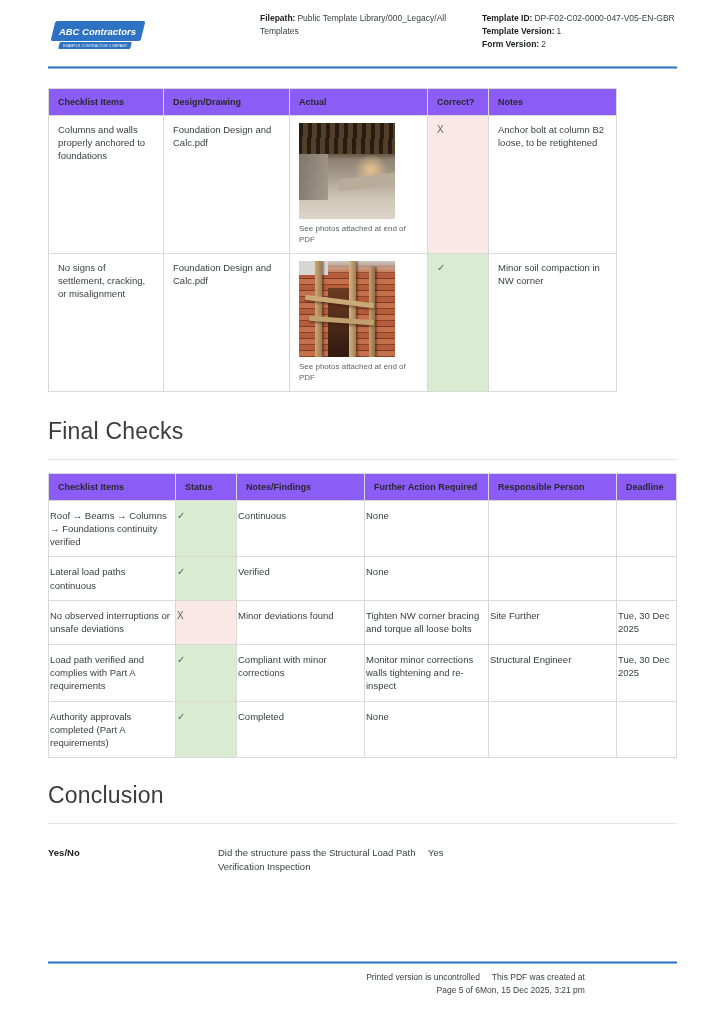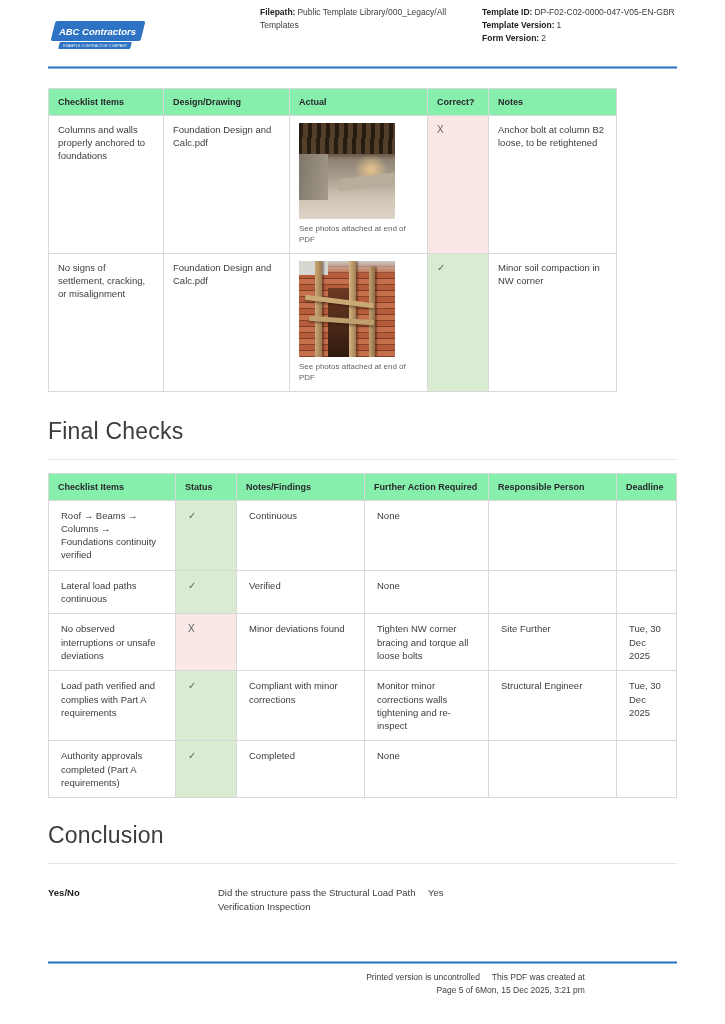--- a/index.html
+++ b/index.html
@@ -18,42 +18,42 @@
     width:90px; height:20px; background:#2e73c3; transform:skewX(-14deg);
     border-radius:2px; display:flex; align-items:center; justify-content:center;
   }
   .logo-main span { transform:skewX(14deg); color:#fff; font-weight:bold; font-style:italic; font-size:9.5px; white-space:nowrap; }
   .logo-sub {
     width:72px; height:7px; background:#2e73c3; transform:skewX(-14deg);
     margin:1px 0 0 6px; border-radius:1px; overflow:hidden;
     display:flex; align-items:center; justify-content:center;
   }
   .logo-sub span { transform:skewX(14deg) scale(0.55); color:#fff; font-size:6px; white-space:nowrap; letter-spacing:.5px; }
-  .meta { position:absolute; top:6px; font-size:8.5px; line-height:1.5; color:#3c4043; }
+  .meta { position:absolute; top:12px; font-size:8.5px; line-height:1.5; color:#3c4043; }
   .meta .lbl { font-weight:bold; color:#202124; margin-right:2px; }
   .meta-filepath { left:212px; width:215px; }
   .meta-versions { left:434px; width:200px; }
   .blue-rule { height:3px; width:629px;
     background:linear-gradient(180deg,#bcd4ee 0%,#2e74c4 50%,#bcd4ee 100%); }
   .hdr .blue-rule { position:absolute; left:0; bottom:0; }
 
   
   table { border-collapse:collapse; table-layout:fixed; font-size:9.5px; line-height:1.4; }
   th,td { border:1px solid #d9d9d9; vertical-align:top; text-align:left; padding:7px 9px; }
-  th { background:#86efac; font-weight:bold; font-size:9px; color:#28292c; white-space:nowrap; overflow:hidden; padding:7px 9px 6px; }
+  th { background:#8b5cf6; font-weight:bold; font-size:9px; color:#28292c; white-space:nowrap; overflow:hidden; padding:7px 9px 6px; }
   .t1 { width:568px; margin-top:19px; }
   .t1 td { height:135px; }
   .t1 tr.hrow th, .t2 tr.hrow th { height:25px; }
   .mark { font-size:10px; color:#5f6368; }
   .mark.pass { background:#d9ecd2; }
   .mark.fail { background:#f9e8e5; }
   .caption { font-size:8px; color:#5f6368; line-height:1.45; margin-top:4px; }
 
   .t2 { width:628px; }
-  .t2 td { padding:8px 12px;margin-left:34px; }
+  .t2 td { padding:8px 1px;margin-left:34px; }
 
   
   h1 { font-size:23px; font-weight:400; color:#3c3c3c; letter-spacing:.2px; }
   .h-finalchecks { margin:26px 0 0 0; }
   .h-conclusion { margin:24px 0 0 0; }
   .gray-rule { width:629px; height:1px; background:#e4e4e4; }
   .rule-under-heading { margin:14px 0 13px 0; }
 
   
   .conclusion-row { display:grid; grid-template-columns:170px 210px auto; width:629px;

